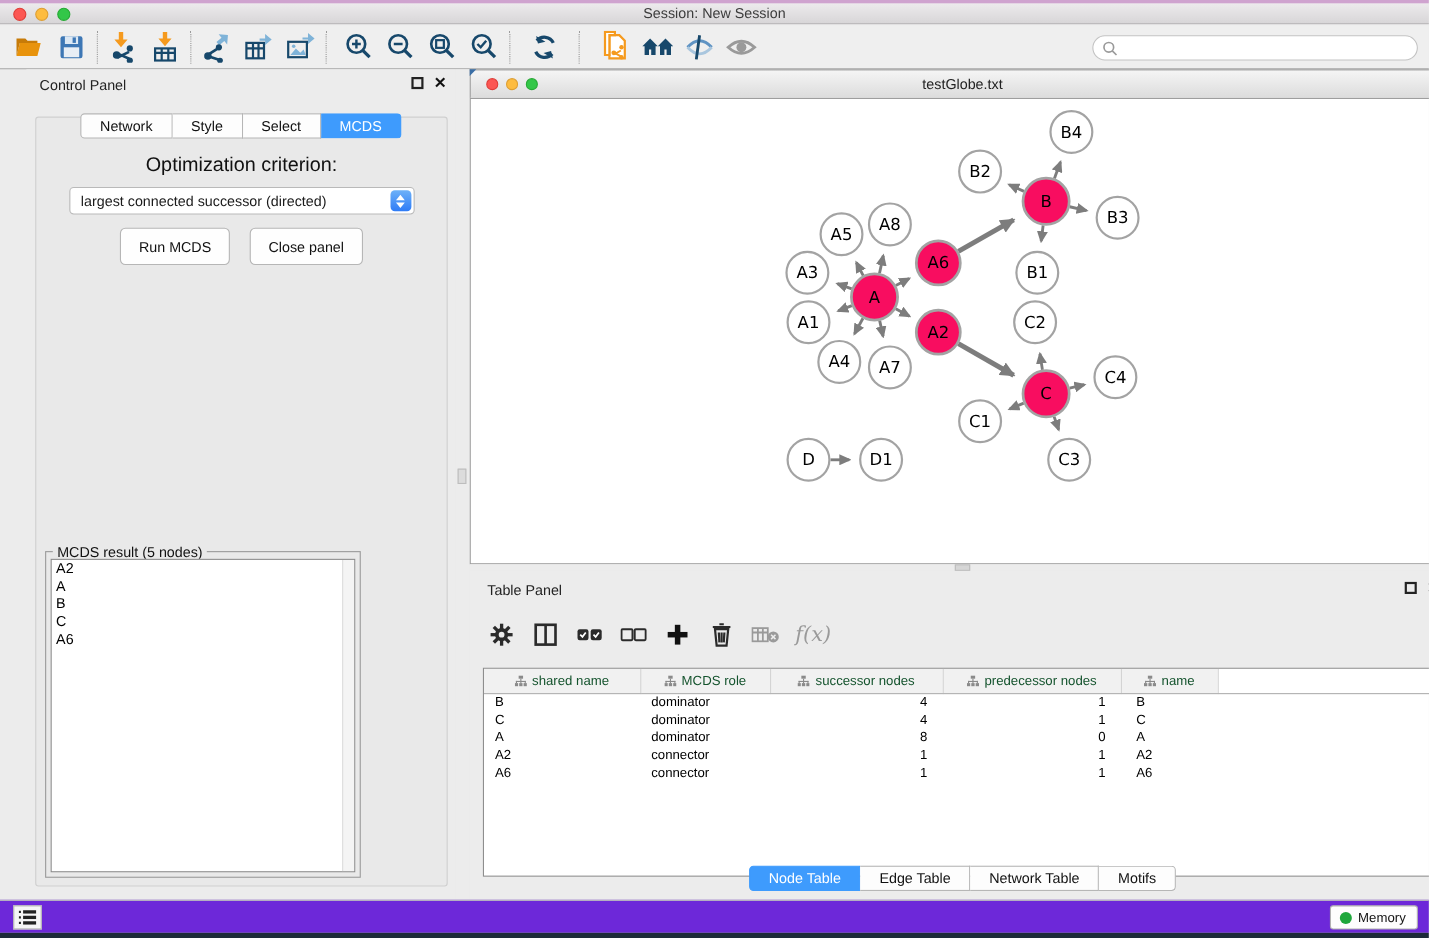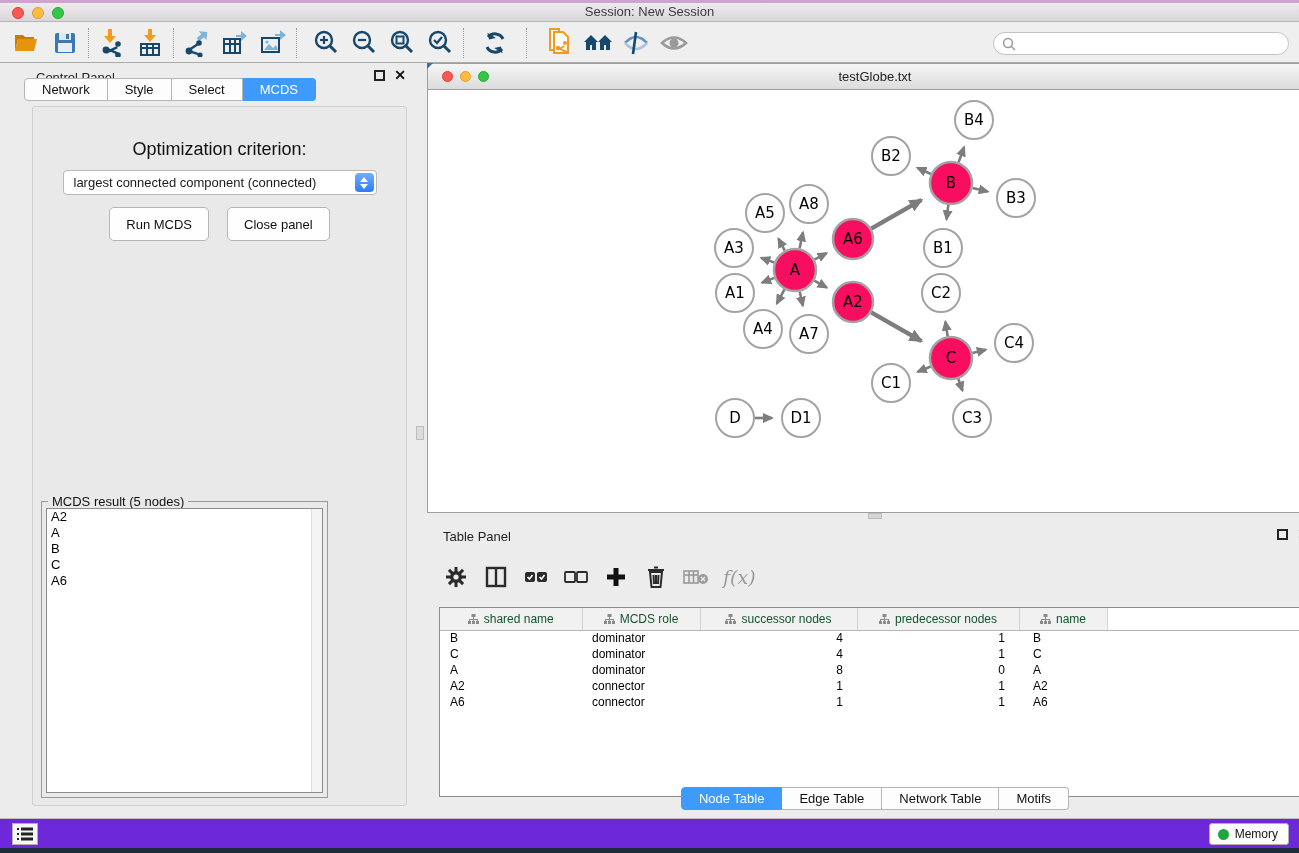--- a/index.html
+++ b/index.html
@@ -28,21 +28,21 @@
   
   .main { position:absolute; left:0; top:63px; width:1299px; height:755px;margin-left:24px; }
 
   
   .control-panel { position:absolute; left:0; top:0; width:390px; height:755px; background:#ececec; }
   .cp-header { position:absolute; left:0; top:0; width:100%; height:26px; }
   .cp-title { position:absolute; left:12px; top:7px; font-size:13px; color:#222; }
   .panel-btns { position:absolute; right:8px; top:7px; display:flex; gap:9px; align-items:center; }
   .float-btn { width:11px; height:11px; border:2px solid #222; background:transparent; }
   .close-btn { font-size:14px; font-weight:bold; color:#111; line-height:11px; }
-  .cp-tabs { position:absolute; left:0; top:15px; width:100%; display:flex; z-index:2; }
+  .cp-tabs { position:absolute; left:0; top:40px; width:100%; display:flex; justify-content:center; z-index:2; }
   .tab { height:23px; padding:0 17px; background:#fdfdfd; border:1px solid #b6b6b6; border-left:none;
     display:flex; align-items:center; font-size:13px; color:#111; }
   .tab:first-child { border-left:1px solid #b6b6b6; border-radius:4px 0 0 4px; }
   .tab:last-child { border-radius:0 4px 4px 0; }
   .tab.active { background:#3e9bfd; border-color:#3e9bfd; color:#fff; }
   .cp-body { position:absolute; left:8px; top:43px; width:375px; height:700px; background:#e9e9e9;
     border:1px solid #cfcfcf; border-radius:3px; }
   .opt-label { margin-top:32px; text-align:center; font-size:18px; color:#111; }
   .dropdown { position:relative; margin:10px auto 0; width:314px; height:25px; background:#fff;
     border:1px solid #b9b9b9; border-radius:4px; display:flex; align-items:center; padding-left:10px; font-size:13px; }
@@ -289,21 +289,21 @@
     </div>
     <div class="cp-tabs">
       <div class="tab">Network</div>
       <div class="tab">Style</div>
       <div class="tab">Select</div>
       <div class="tab active">MCDS</div>
     </div>
     <div class="cp-body">
       <div class="opt-label">Optimization criterion:</div>
       <div class="dropdown">
-        <span>largest connected component (connected)</span>
+        <span>largest connected successor (directed)</span>
         <span class="dd-stepper">
             <span class="up"></span>
             <span class="dn"></span>
           </span>
       </div>
       <div class="btn-row">
         <div class="mac-btn">Run MCDS</div>
         <div class="mac-btn">Close panel</div>
       </div>
       <div class="mcds-fieldset">

